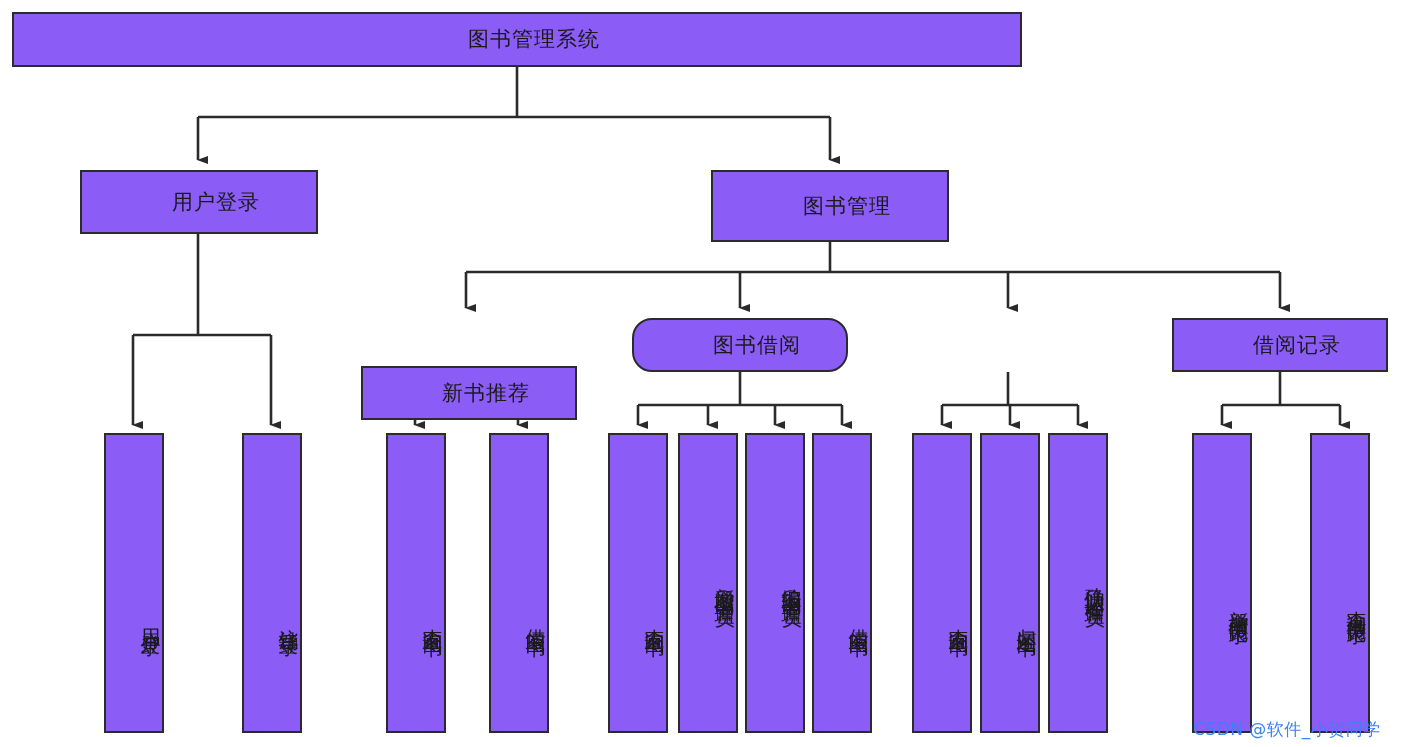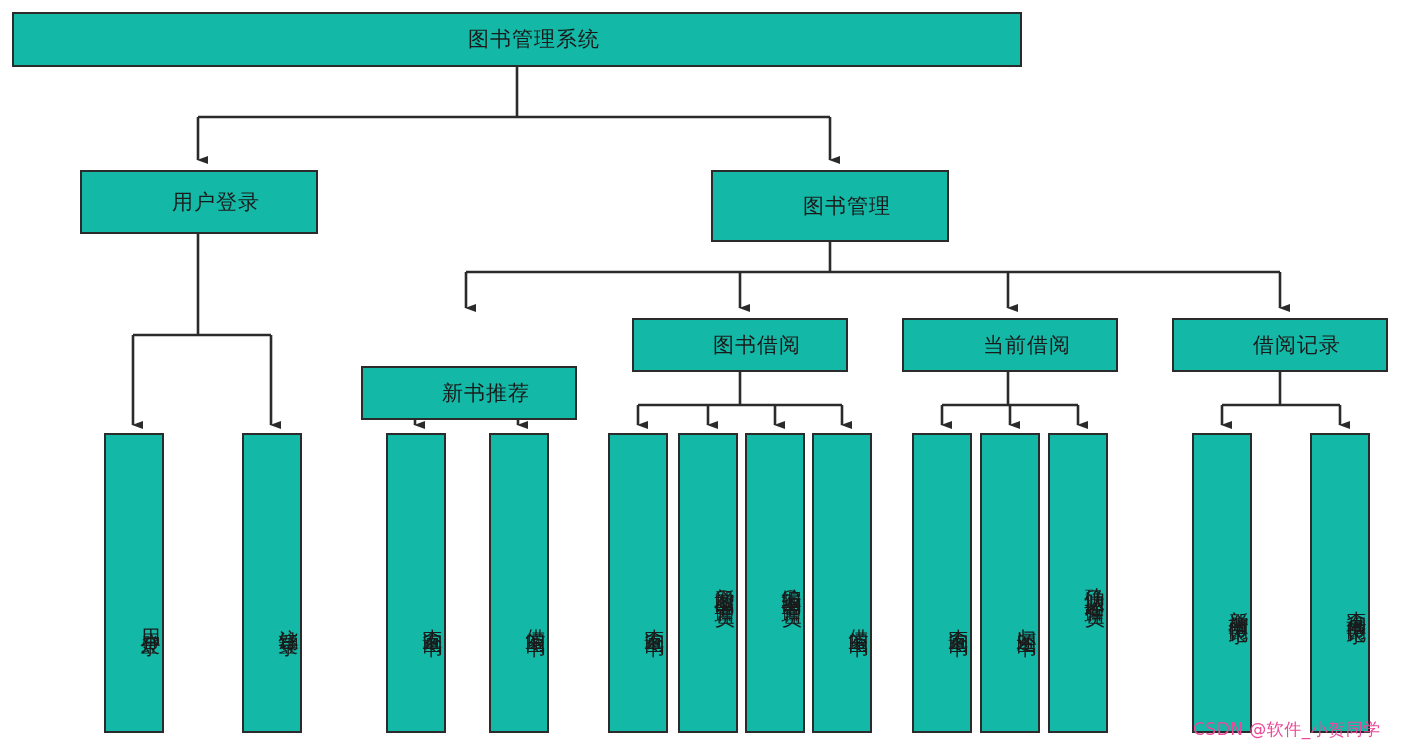--- a/index.html
+++ b/index.html
@@ -23,21 +23,21 @@
     left: 0;
     top: 0;
     width: 1405px;
     height: 747px;
     pointer-events: none;
   }
   .node {
     position: absolute;
     box-sizing: border-box;
     border: 2px solid #2b2b2b;
-    background: #14b8a6;
+    background: #8b5cf6;
     display: flex;
     align-items: center;
     justify-content: center;
     color: #1a1a1a;
     line-height: 1.18;
     padding-left: 34px;
   }
   .node.horiz {
     font-size: 21px;
     letter-spacing: 1px;
@@ -51,21 +51,21 @@
     align-items: flex-start;
     justify-content: center;
     padding-top: 8px;
   }
   .node.vert.pad-more {
     padding-top: 4px;
   }
   .watermark {
     position: absolute;
     font-size: 17px;
-    color: #ec4899;
+    color: #3b82f6;
     letter-spacing: 0.5px;
     white-space: nowrap;
     user-select: none;
   }
 </style>
 </head>
 <body>
 
 <div id="canvas">
 
@@ -123,23 +123,22 @@
   </svg>
 
   <div class="node horiz" style="left:12px; top:12px; width:1010px; height:55px;">图书管理系统</div>
 
   <div class="node horiz" style="left:80px; top:170px; width:238px; height:64px;">用户登录</div>
 
   <div class="node horiz" style="left:711px; top:170px; width:238px; height:72px;">图书管理</div>
 
   <div class="node horiz" style="left:361px; top:318px; width:216px; height:54px;margin-top:48px;">新书推荐</div>
 
-  <div class="node horiz" style="left:632px; top:318px; width:216px; height:54px;">图书借阅</div>
+  <div class="node horiz" style="left:632px; top:318px; width:216px; height:54px;border-radius:20px;">图书借阅</div>
 
-  <div class="node horiz" style="left:902px; top:318px; width:216px; height:54px;">当前借阅</div>
 
   <div class="node horiz" style="left:1172px; top:318px; width:216px; height:54px;">借阅记录</div>
 
   <div class="node vert" style="left:104px; top:433px; width:60px; height:300px; padding-top:72px;">用户登录</div>
 
   <div class="node vert" style="left:242px; top:433px; width:60px; height:300px; padding-top:72px;">注销登录</div>
 
   <div class="node vert" style="left:386px; top:433px; width:60px; height:300px; padding-top:72px;">查询图书</div>
 
   <div class="node vert" style="left:489px; top:433px; width:60px; height:300px; padding-top:72px;">借阅图书</div>

